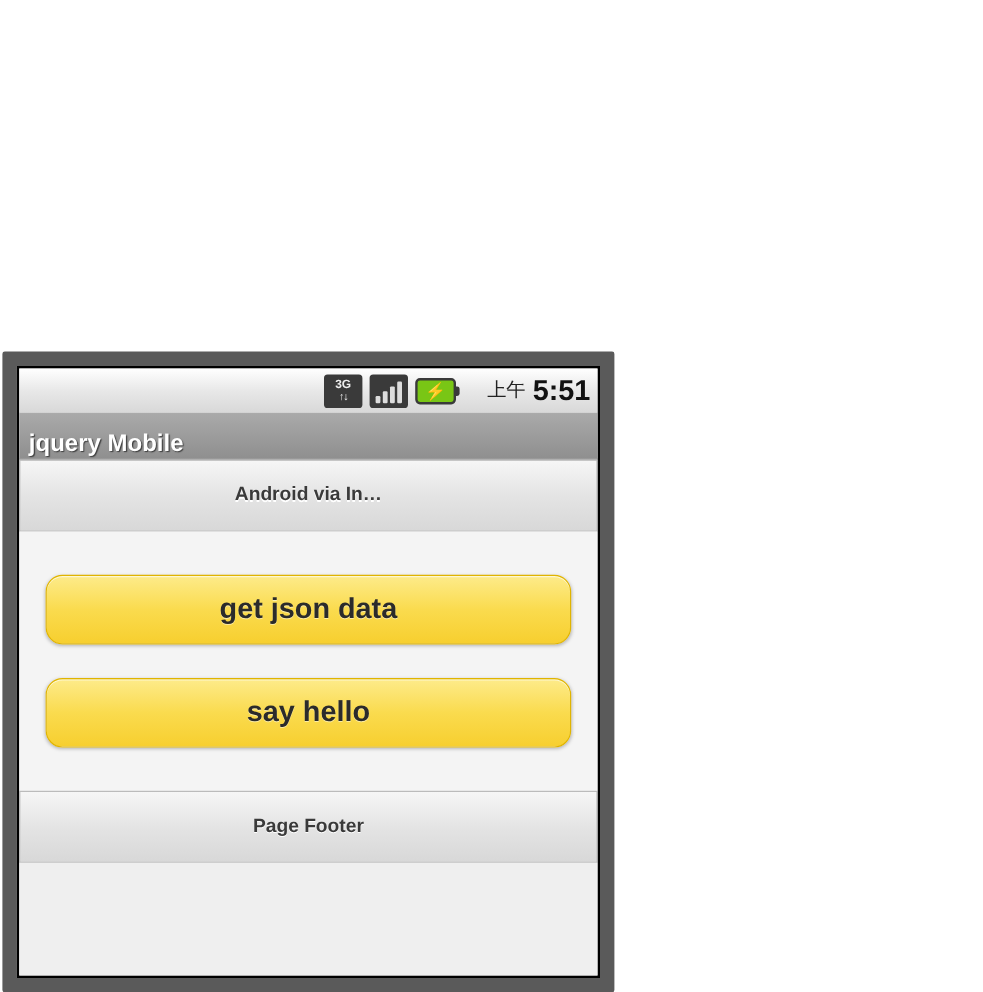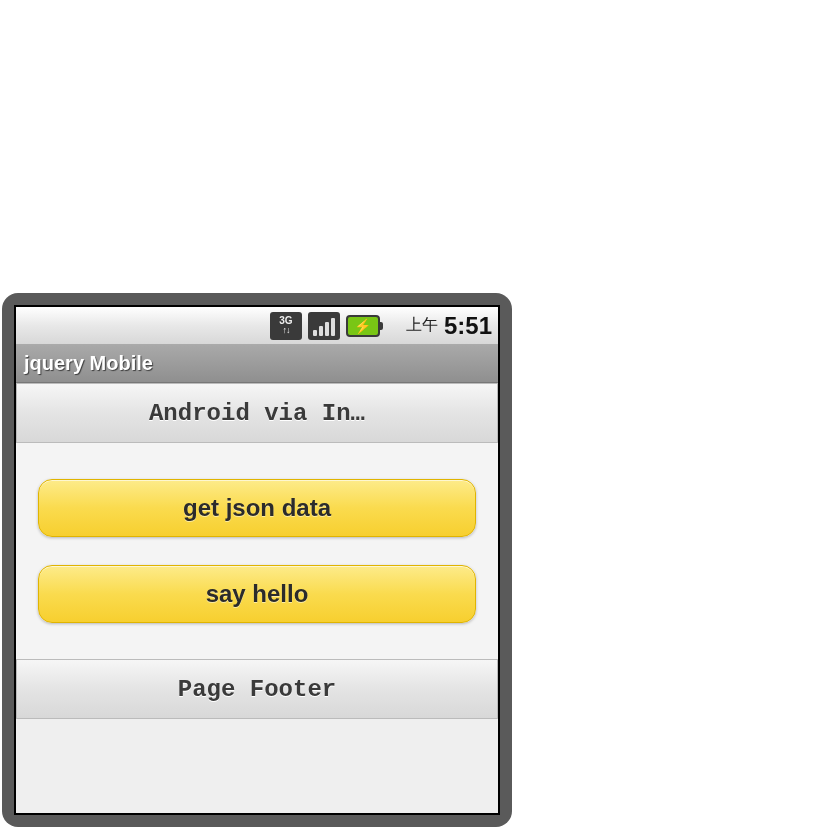--- a/index.html
+++ b/index.html
@@ -10,21 +10,21 @@
     font-family: Arial, Helvetica, sans-serif;
     position: relative;
   }
   .device {
     position: absolute;
     left: 2px;
     top: 293px;
     width: 510px;
     height: 534px;
     background: #5a5a5a;
-    border-radius: 16px;
+    border-radius: 2px;
     padding: 12px;
   }
   .screen {
     width: 100%;
     height: 100%;
     background: #f4f4f4;
     border: 2px solid #000;
     overflow: hidden;
     display: flex;
     flex-direction: column;
@@ -97,45 +97,44 @@
     color:#fff; font-size:14px; font-weight:bold;
   }
   .status-ampm { font-size: 16px; color:#222;margin-left:20px; }
   .status-time { font-size: 24px; font-weight: bold; color:#111; }
   
   .title-bar {
     height: 38px;
     background: linear-gradient(to bottom, #a9a9a9 0%, #8f8f8f 100%);
     border-bottom: 1px solid #777;
     display: flex;
-    align-items: center;
+    align-items: flex-end;
     padding: 0 8px;
   }
   .title-bar span {
     color: #fff;
     font-size: 20px;
     font-weight: bold;
     text-shadow: 1px 1px 1px rgba(0,0,0,0.6);
   }
   
   .jqm-bar {
     height: 60px;
     background: linear-gradient(to bottom, #f6f6f6 0%, #e4e4e4 50%, #d8d8d8 100%);
     border: 1px solid #bbb;
     display: flex;
     align-items: center;
     justify-content: center;
     margin: 0;
   }
   .jqm-bar span {
-    font-size: 24px;
+    font-size: 16px;
     font-weight: bold;
     color: #3a3a3a;
     text-shadow: 0 1px 0 #fff;
-    font-family: Liberation Mono, monospace;
   }
   .content {
     flex: 0 0 auto;
     padding: 36px 22px 36px 22px;
     background: #f4f4f4;
     display: flex;
     flex-direction: column;
     gap: 28px;
   }
   .jqm-btn {

